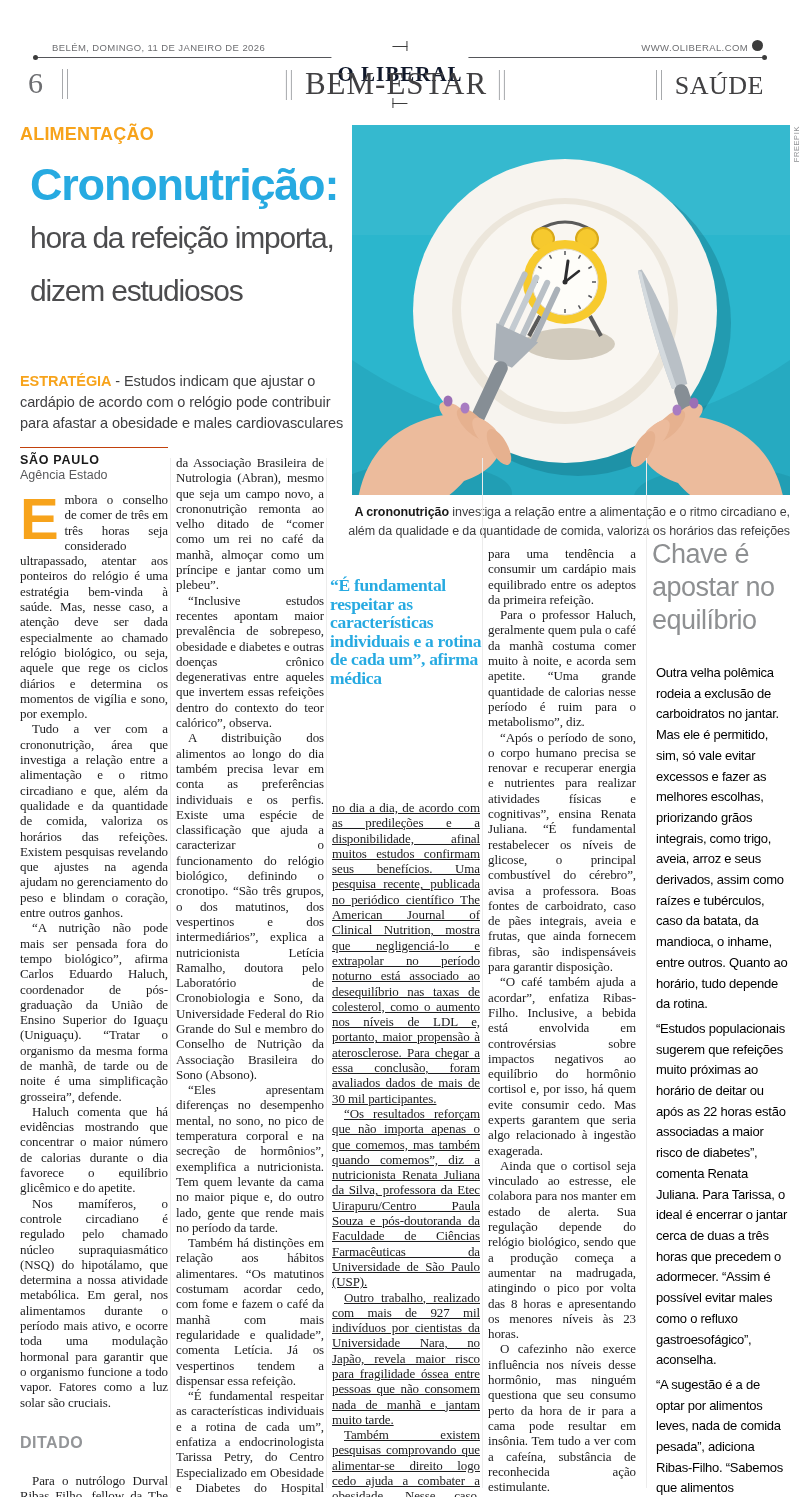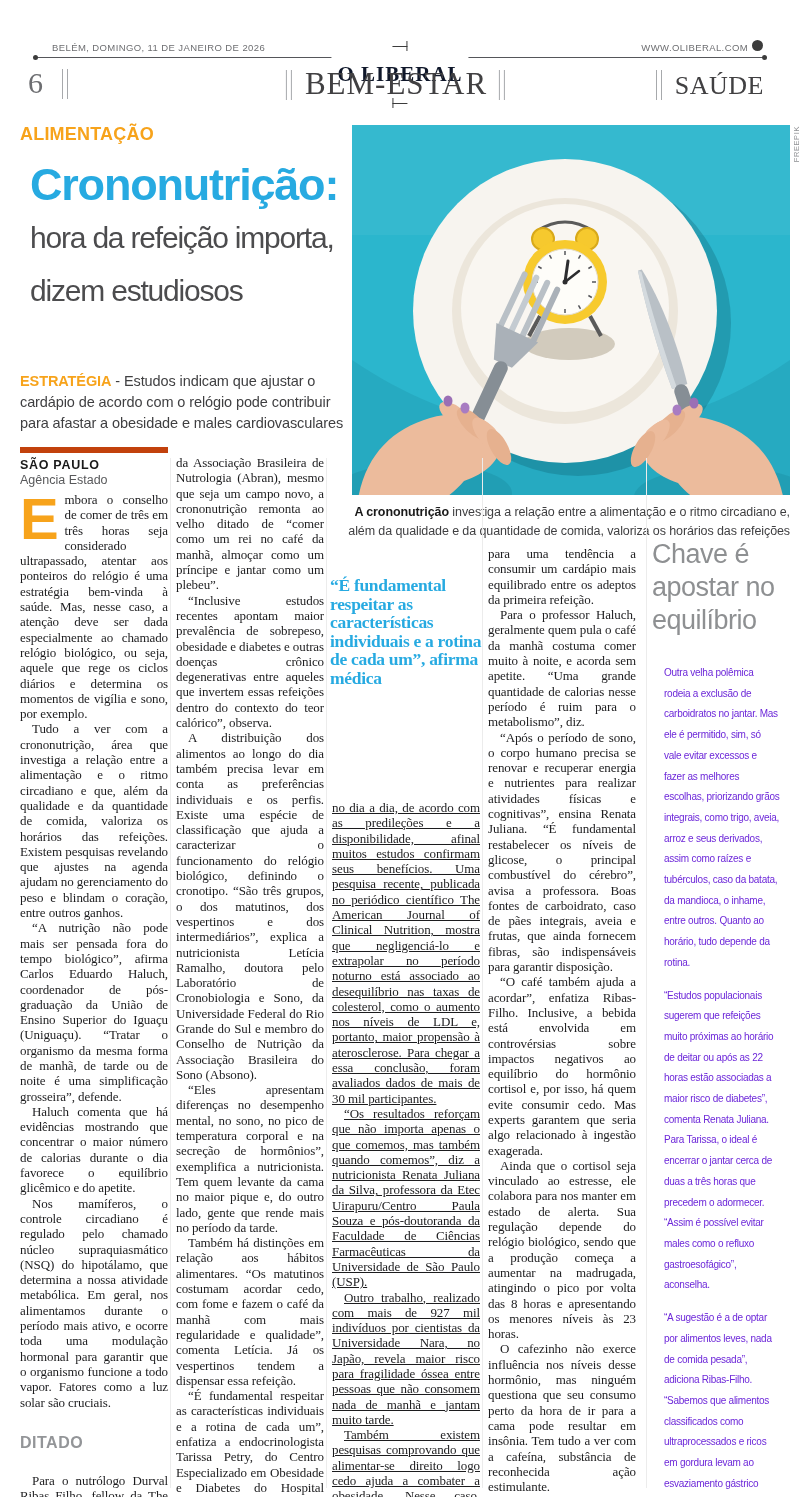--- a/index.html
+++ b/index.html
@@ -52,21 +52,21 @@
   
   .photo{position:absolute;left:352px;top:125px;width:438px;height:370px;}
   .credit{position:absolute;left:792px;top:126px;writing-mode:vertical-rl;transform:rotate(180deg);
           font-family:"Liberation Sans",sans-serif;font-size:7.5px;color:#8f9194;letter-spacing:.6px;}
   .caption{position:absolute;left:330px;top:503px;width:460px;text-align:right;
            font-family:"Liberation Sans",sans-serif;font-size:12.5px;line-height:19px;
            color:#3f3f41;letter-spacing:-.1px;}
   .caption b{color:#1a1a1a;}
 
   
-  .byline{position:absolute;left:20px;top:447px;width:148px;border-top:6px solid #c2410c;
+  .byline{position:absolute;left:20px;top:447px;width:148px;border-top:1px solid #c2410c;
           padding-top:5px;font-family:"Liberation Sans",sans-serif;}
   .by-city{font-size:12.5px;font-weight:700;color:#1a1a1a;letter-spacing:.7px;}
   .by-agency{font-size:12.5px;color:#58595b;margin-top:1px;}
   .col{position:absolute;width:148px;text-align:justify;font-size:13px;line-height:15.3px;
        letter-spacing:-.1px;color:#1c1c1e;}
   .col p{margin:0;}
   .col p.ind{text-indent:12px;}
   .col1{left:20px;top:492px;}
   .col2{left:176px;top:455px;}
   .col3{left:332px;top:800px;text-decoration:underline;}
@@ -76,21 +76,21 @@
   .subhead{font-family:"Liberation Sans",sans-serif;font-weight:700;font-size:16px;
            color:#939598;letter-spacing:.5px;margin:25px 0 23px;}
   .pullquote{position:absolute;left:330px;top:576px;width:152px;
              font-family:"Liberation Serif",serif;font-weight:700;font-size:17.5px;
              line-height:18.5px;letter-spacing:-.3px;color:#27aae1;text-align:left;}
 
   
   .sidebar{position:absolute;left:652px;top:538px;width:140px;font-family:"Liberation Sans",sans-serif;}
   .sb-title{font-size:27px;line-height:33px;font-weight:400;color:#8e9092;
             letter-spacing:-.5px;margin:0 0 26px;}
-  .sidebar p{margin:12px;font-size:10px;line-height:20.7px;color:#6d28d9;letter-spacing:-.25px;}
+  .sidebar p{margin:4px;font-size:13px;line-height:20.7px;color:#000000;letter-spacing:-.25px;}
 
   .vrule{position:absolute;top:458px;height:1030px;border-left:1px solid #ececec;}
 </style>
 </head>
 <body>
 
 <div class="page">
 
   <div class="dateline">BELÉM, DOMINGO, 11 DE JANEIRO DE 2026</div>
   <div class="website">WWW.OLIBERAL.COM</div>

